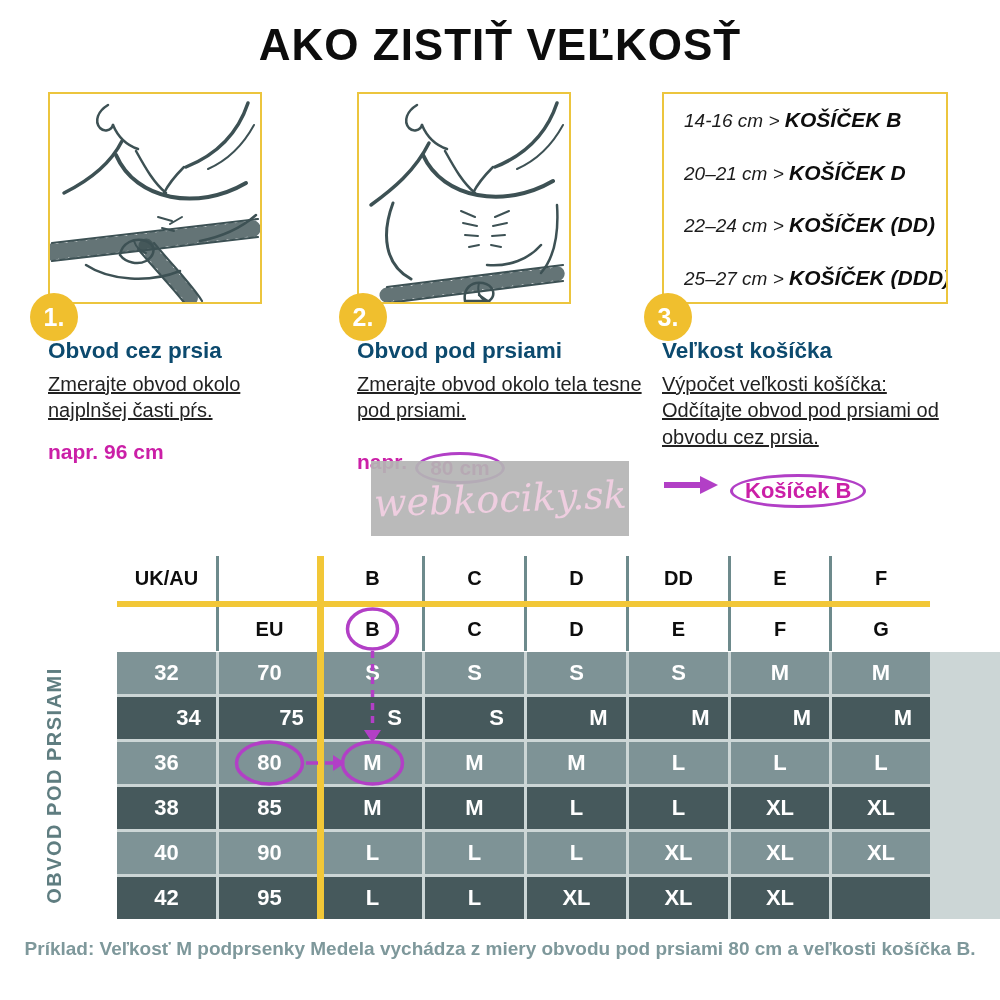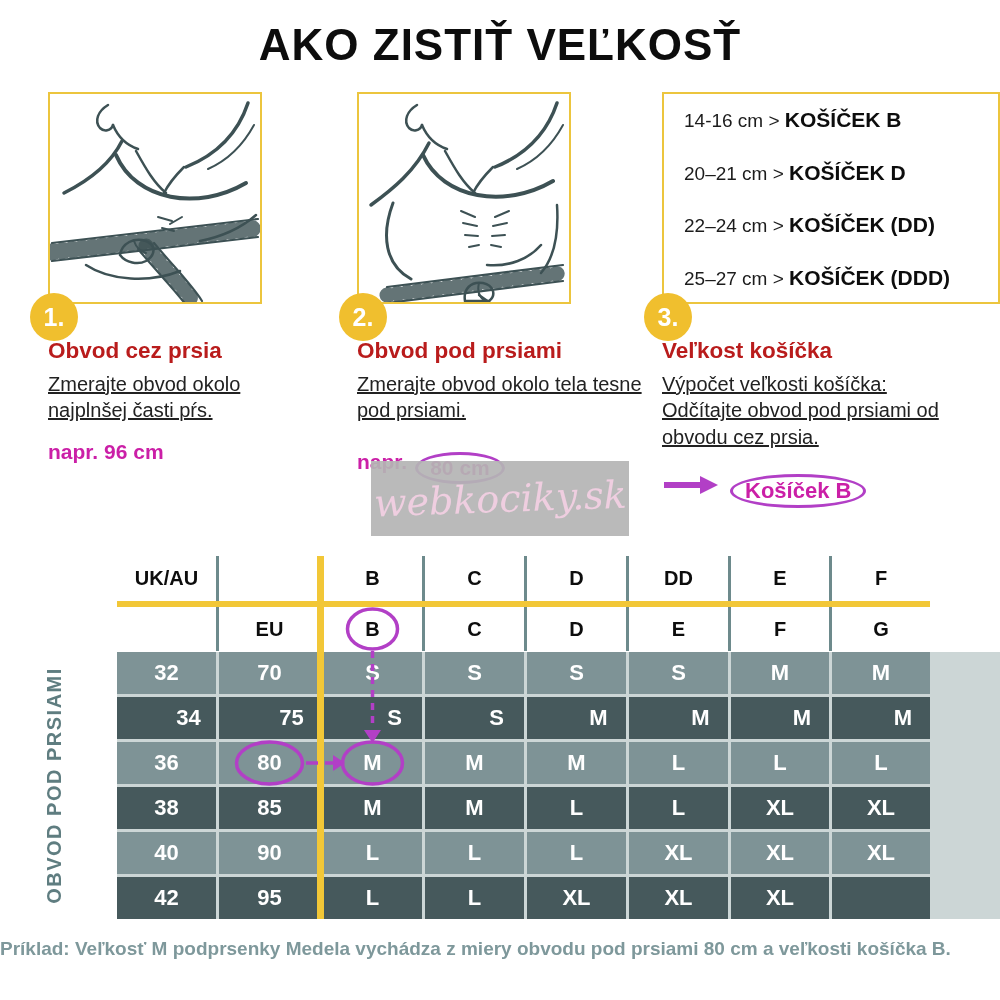--- a/index.html
+++ b/index.html
@@ -13,32 +13,32 @@
   *{margin:0;padding:0;box-sizing:border-box;}
   html,body{width:1000px;height:1000px;background:#fff;font-family:"Liberation Sans",sans-serif;}
   #canvas{position:relative;width:1000px;height:1000px;overflow:hidden;background:#fff;}
 
   .title{position:absolute;top:20px;left:0;width:1000px;text-align:center;
     font-size:44px;font-weight:800;letter-spacing:1px;color:#0d0d0d;}
 
   .stepbox{position:absolute;top:92px;height:212px;border:2px solid #ecc53e;background:#fff;overflow:hidden;}
   .box1{left:48px;width:214px;}
   .box2{left:357px;width:214px;}
-  .box3{left:662px;width:338px;padding:14px 10px 12px 20px;display:flex;flex-direction:column;justify-content:space-between;}
+  .box3{left:662px;width:286px;padding:14px 10px 12px 20px;display:flex;flex-direction:column;justify-content:space-between;font-style:italic;}
   .cuprow{white-space:nowrap;}
   .cupprefix{font-size:19px;color:#1c1c1c;}
   .cupname{font-size:21px;font-weight:800;color:#0d0d0d;}
 
   .stepnum{position:absolute;width:48px;height:48px;border-radius:50%;background:var(--yellow2);
     color:#fff;font-size:25px;font-weight:800;display:flex;align-items:center;justify-content:center;z-index:5;}
   .n1{left:30px;top:293px;} .n2{left:339px;top:293px;} .n3{left:644px;top:293px;}
 
   .steptext{position:absolute;top:338px;}
   .t1{left:48px;width:255px;} .t2{left:357px;width:285px;} .t3{left:662px;width:305px;}
-  .stephead{font-size:22.5px;font-weight:800;color:#b91c1c;margin-bottom:7px;}
+  .stephead{font-size:22.5px;font-weight:800;color:#0c4a6e;margin-bottom:7px;}
   .stepbody{font-size:20px;line-height:1.32;color:#222;text-decoration:underline;}
   .example{margin-top:16px;font-size:21px;font-weight:800;color:var(--pink);}
   .exline{display:flex;align-items:center;gap:8px;}
   .circled{display:inline-block;border:3px solid var(--purple);border-radius:50%;padding:1px 12px;color:var(--pink);font-weight:800;margin-top:12px;}
   .resultline{display:flex;align-items:center;gap:10px;margin-top:12px;}
   .result{font-size:22px;}
 
   .watermark{position:absolute;left:371px;top:461px;width:258px;height:75px;background:#b5b5b5;opacity:.92;
     display:flex;align-items:center;justify-content:center;}
   .watermark span{font-family:"DejaVu Serif",serif;font-style:italic;font-size:38px;color:#eecade;transform:rotate(-2deg);}
@@ -63,21 +63,21 @@
 
   .yline-h{position:absolute;left:117px;top:601px;width:813px;height:6px;background:var(--yellow);z-index:3;}
   .yline-v{position:absolute;left:317px;top:556px;width:7px;height:363px;background:var(--yellow);z-index:3;}
   .annot{position:absolute;left:117px;top:556px;width:813px;height:363px;z-index:4;pointer-events:none;}
 
   .vlabel{position:absolute;left:40px;top:652px;width:28px;height:267px;
     display:flex;align-items:center;justify-content:center;}
   .vlabel span{white-space:nowrap;transform:rotate(-90deg);font-size:20px;font-weight:800;
     letter-spacing:1.5px;color:var(--vlabel);}
 
-  .footnote{position:absolute;top:938px;left:0;width:1000px;text-align:left;
+  .footnote{position:absolute;top:938px;left:0;width:1000px;text-align:center;
     font-size:19px;font-weight:700;color:var(--note);}
 
   svg.sketch{position:absolute;inset:0;width:100%;height:100%;}
   svg.sketch path, svg.sketch line{stroke:var(--sketch);fill:none;stroke-linecap:round;}
 </style>
 </head>
 <body>
 
 <div id="canvas">
 

